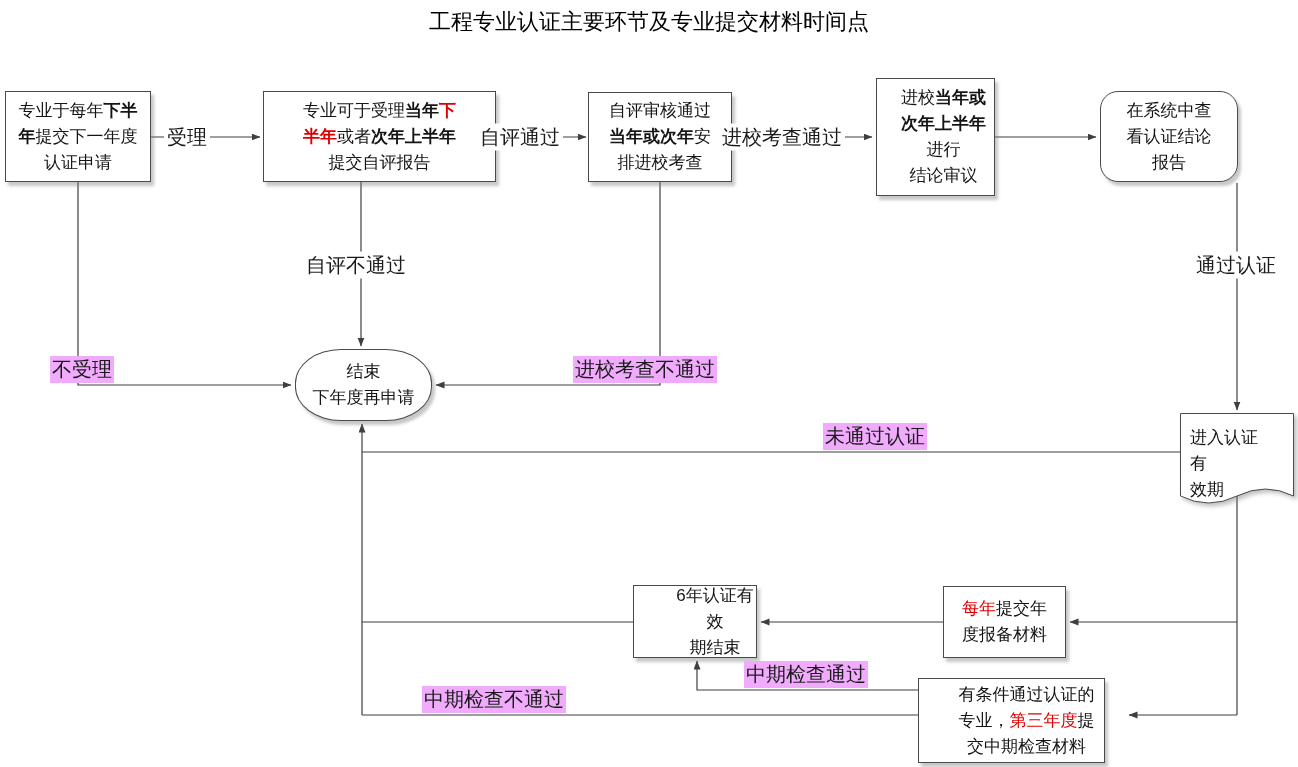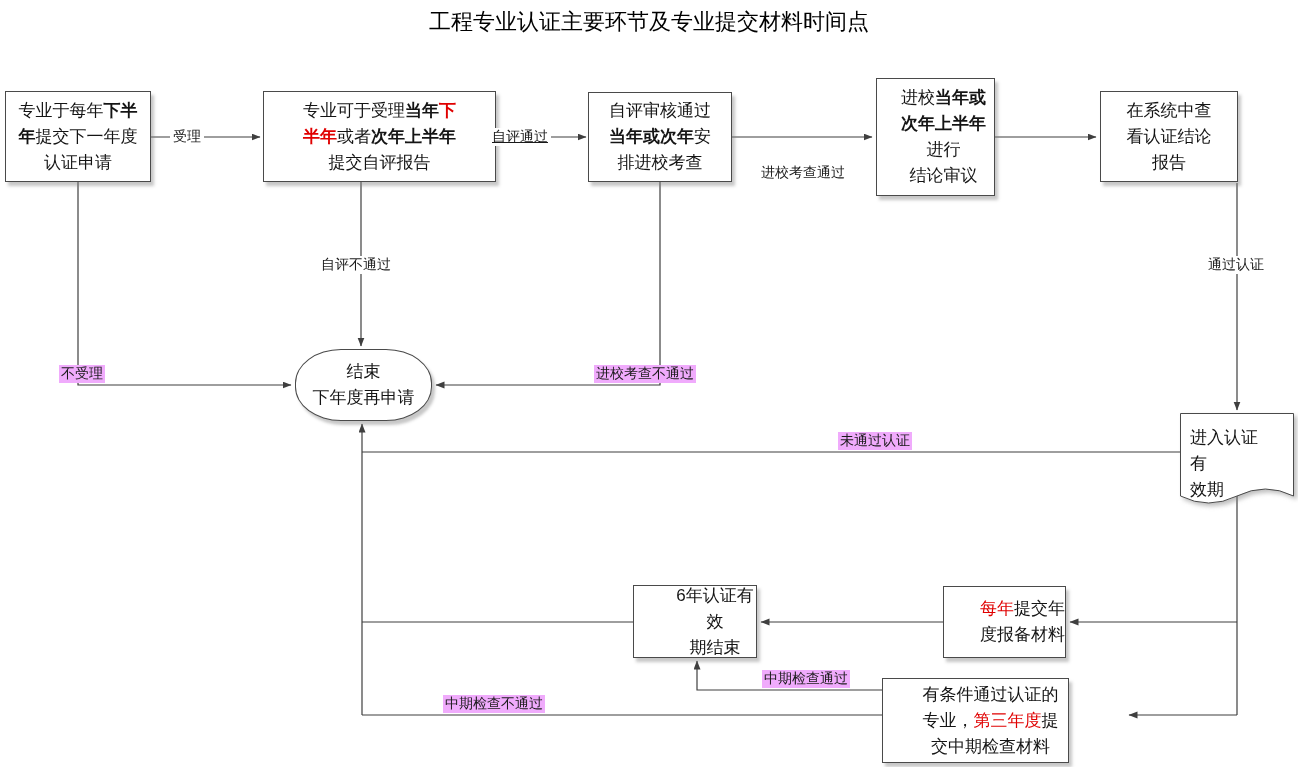--- a/index.html
+++ b/index.html
@@ -10,21 +10,21 @@
   .wires { position:absolute; left:0; top:0; z-index:1; }
   .node { position:absolute; background:#ffffff; border:1px solid #4a4a4a;
           display:flex; flex-direction:column; justify-content:center; align-items:center;
           text-align:center; font-size:17px; line-height:26px; color:#141414;
           box-shadow:3px 4px 3px rgba(130,130,130,0.45); z-index:2; }
   .node.ellipse { border-radius:46px / 34px; }
   .node.doc { background:transparent; border:none; box-shadow:none; display:block; }
   .doc-shape { position:absolute; left:0; top:0; filter:drop-shadow(3px 3px 2px rgba(130,130,130,0.5)); }
   .doc-text { position:relative; z-index:1; text-align:left; padding:12px 0 0 10px;
               font-size:17px; line-height:26px; color:#141414; }
-  .edge-label { position:absolute; font-size:14px; color:#1a1a1a; white-space:nowrap; z-index:3; }
+  .edge-label { position:absolute; font-size:20px; color:#1a1a1a; white-space:nowrap; z-index:3; }
   .on-line { transform:translate(-50%,-50%); background:#ffffff; padding:0 3px; }
   .above-line { transform:translate(-50%,-100%); background:#f0abfc; padding:0 2px; }
 </style>
 </head>
 <body>
 
 <div class="canvas">
 
   <div class="title">工程专业认证主要环节及专业提交材料时间点</div>
 
@@ -73,21 +73,21 @@
       <div><span>排进校考查</span></div>
     </div>
 
   <div class="node" style="left:876px; top:78px; width:119px; height:118px;padding-left:16px;">
       <div><span>进校</span><span style="font-weight: bold;">当年或</span></div>
       <div><span style="font-weight: bold;">次年上半年</span></div>
       <div><span>进行</span></div>
       <div><span>结论审议</span></div>
     </div>
 
-  <div class="node" style="left:1100px; top:91px; width:138px; height:91px;">
+  <div class="node" style="left:1100px; top:91px; width:138px; height:91px;border-radius:18px;">
       <div><span>在系统中查</span></div>
       <div><span>看认证结论</span></div>
       <div><span>报告</span></div>
     </div>
 
   <div class="node doc" style="left:1180px; top:413px; width:91px; height:100px;">
     <svg class="doc-shape" width="114" height="100" viewBox="0 0 114 100">
       <path d="M0.5,0.5 L113.5,0.5 L113.5,83 Q85.5,69 57,83 T0.5,83 Z" fill="#ffffff" stroke="#4a4a4a" stroke-width="1"></path>
     </svg>
     <div class="doc-text">
@@ -99,34 +99,34 @@
   <div class="node ellipse" style="left:295px; top:349px; width:137px; height:72px;">
       <div><span style="font-weight: normal; margin-top: 31px;">结束</span></div>
       <div><span>下年度再申请</span></div>
     </div>
 
   <div class="node" style="left:633px; top:585px; width:124px; height:73px;padding-left:40px;">
       <div><span>6年认证有效</span></div>
       <div><span>期结束</span></div>
     </div>
 
-  <div class="node" style="left:943px; top:586px; width:123px; height:72px;align-items:flex-end;">
+  <div class="node" style="left:943px; top:586px; width:123px; height:72px;">
       <div><span style="color: rgb(224, 0, 0);">每年</span><span>提交年</span></div>
       <div><span>度报备材料</span></div>
     </div>
 
-  <div class="node" style="left:882px; top:678px; width:187px; height:85px;padding-left:30px;">
+  <div class="node" style="left:918px; top:678px; width:187px; height:85px;padding-left:30px;">
       <div><span>有条件通过认证的</span></div>
       <div><span>专业，</span><span style="color: rgb(224, 0, 0);">第三年度</span><span>提</span></div>
       <div><span>交中期检查材料</span></div>
     </div>
 
   <span class="edge-label on-line" style="left:187px; top:137px;">受理</span>
-  <span class="edge-label on-line" style="left:520px; top:137px;text-decoration:underline;">自评通过</span>
-  <span class="edge-label on-line" style="left:803px; top:137px;margin-top:36px;">进校考查通过</span>
+  <span class="edge-label on-line" style="left:520px; top:137px;">自评通过</span>
+  <span class="edge-label on-line" style="left:782px; top:137px;">进校考查通过</span>
   <span class="edge-label on-line" style="left:1236px; top:265px;">通过认证</span>
   <span class="edge-label on-line" style="left:356px; top:265px;">自评不通过</span>
   <span class="edge-label above-line" style="left:82px; top:383px;">不受理</span>
   <span class="edge-label above-line" style="left:645px; top:383px;">进校考查不通过</span>
   <span class="edge-label above-line" style="left:875px; top:450px;">未通过认证</span>
   <span class="edge-label above-line" style="left:806px; top:688px;">中期检查通过</span>
   <span class="edge-label above-line" style="left:494px; top:713px;">中期检查不通过</span>
 
 </div>
 

